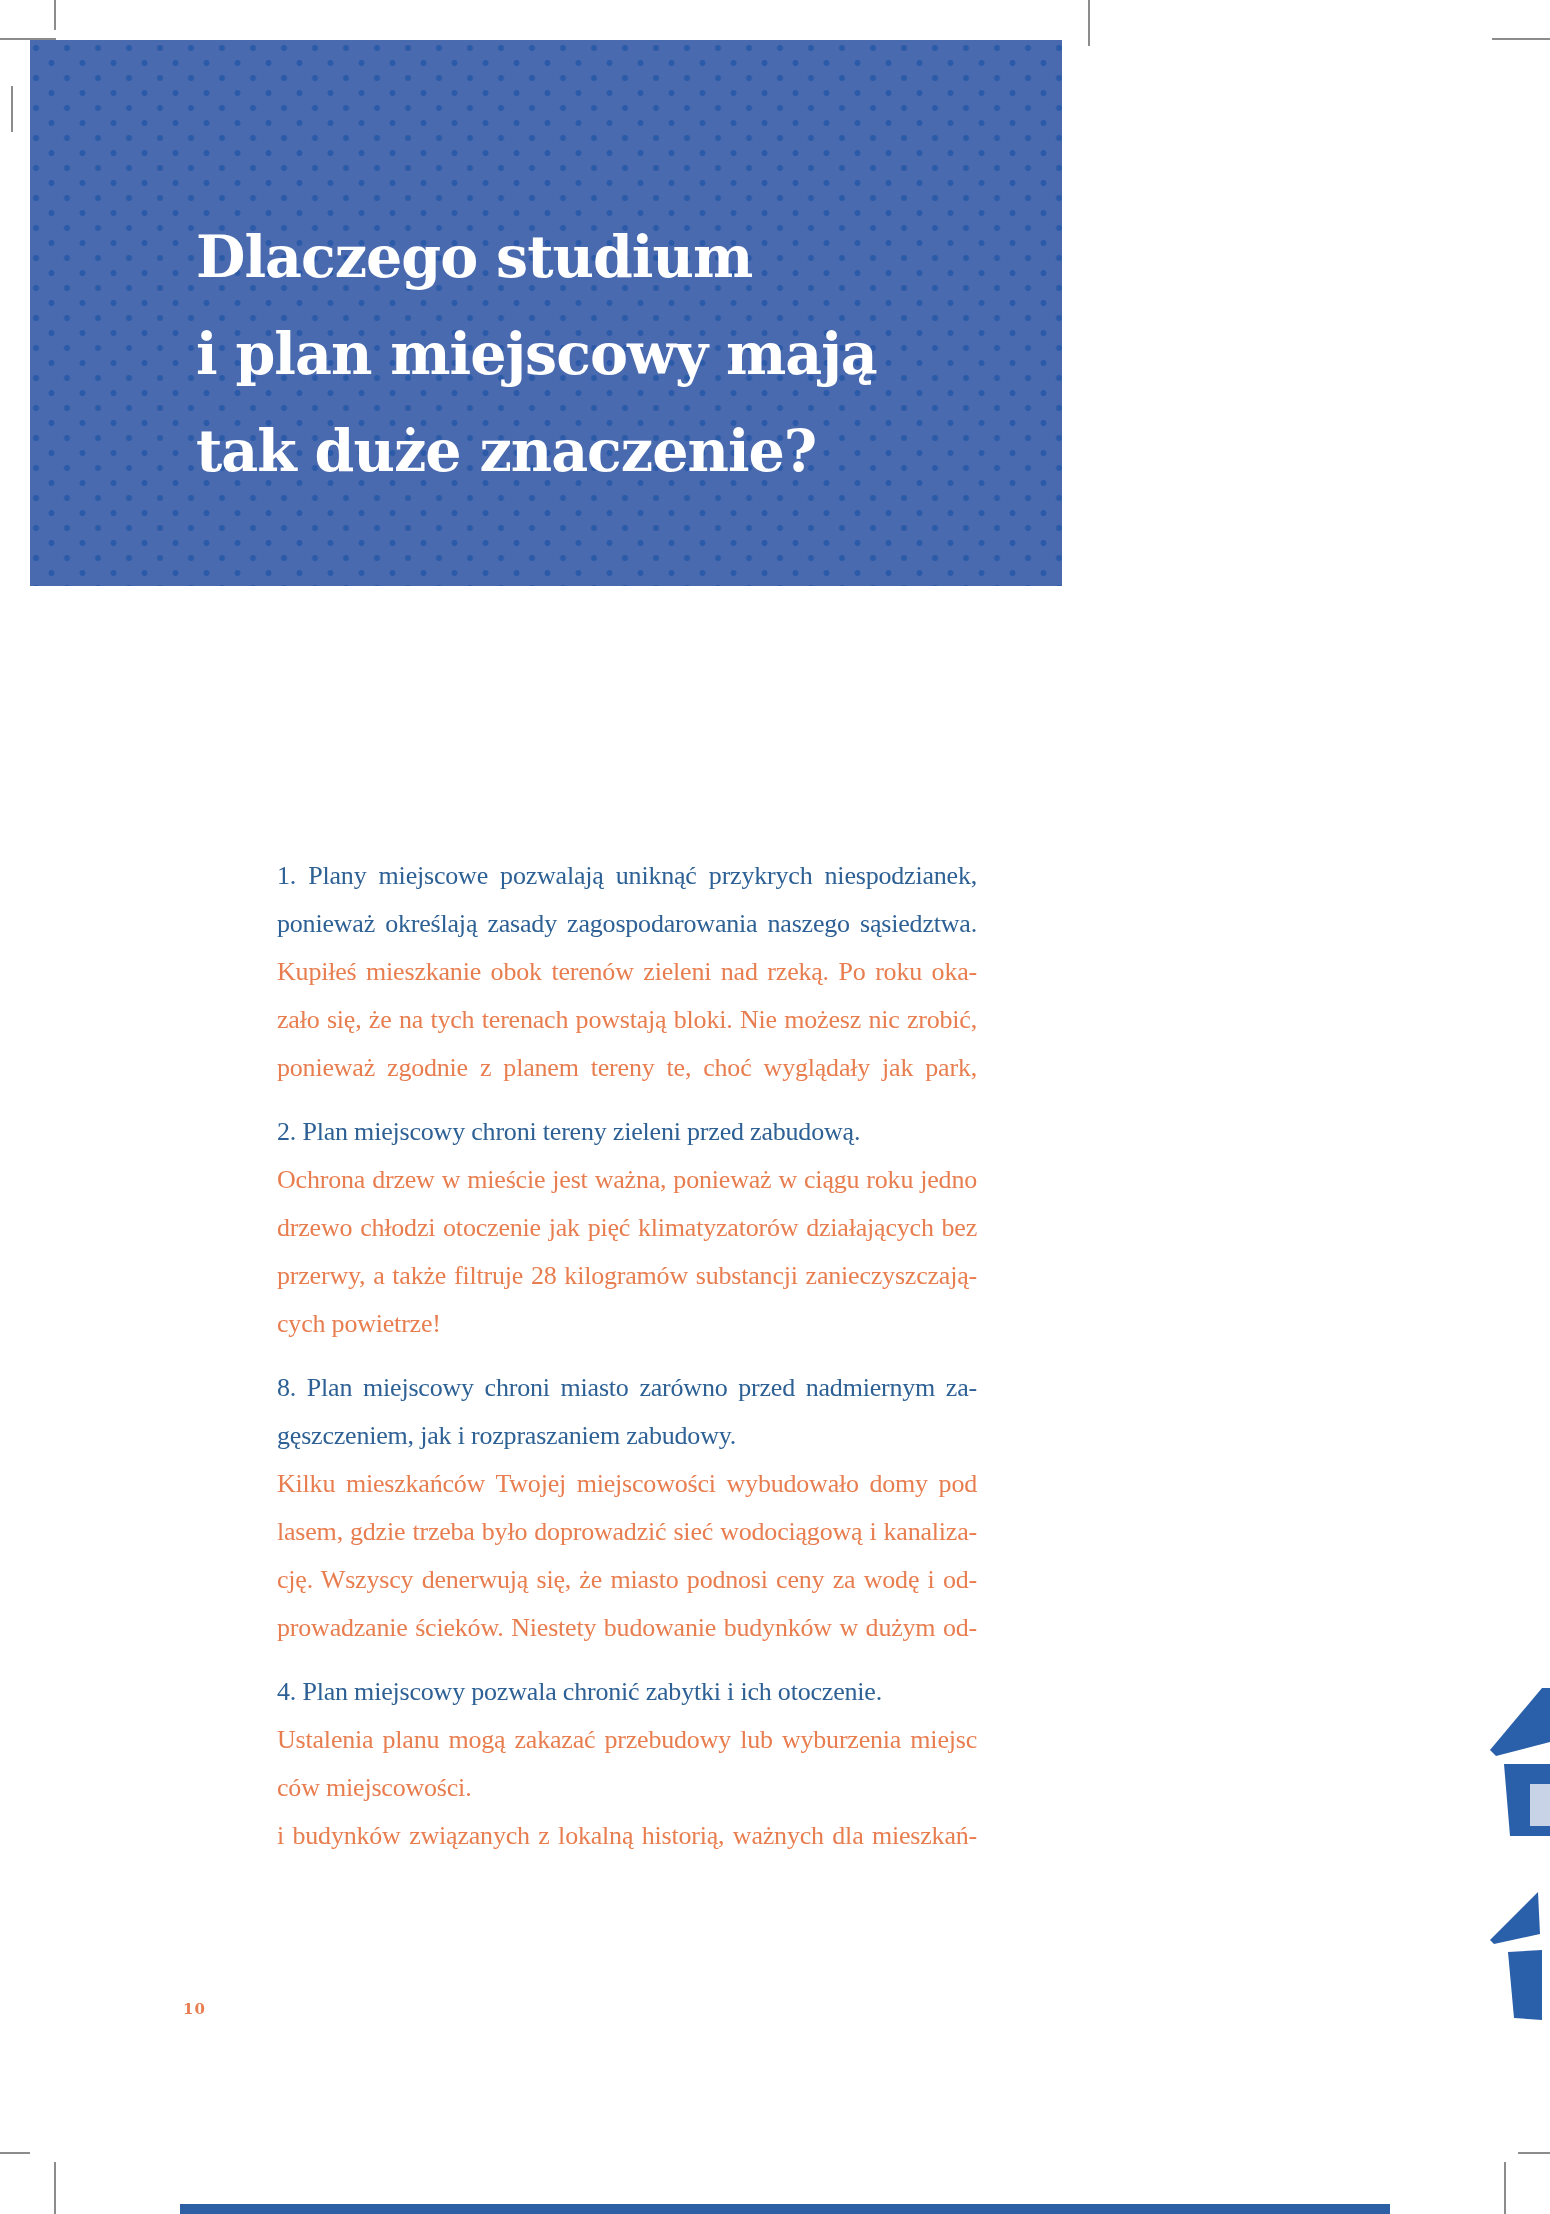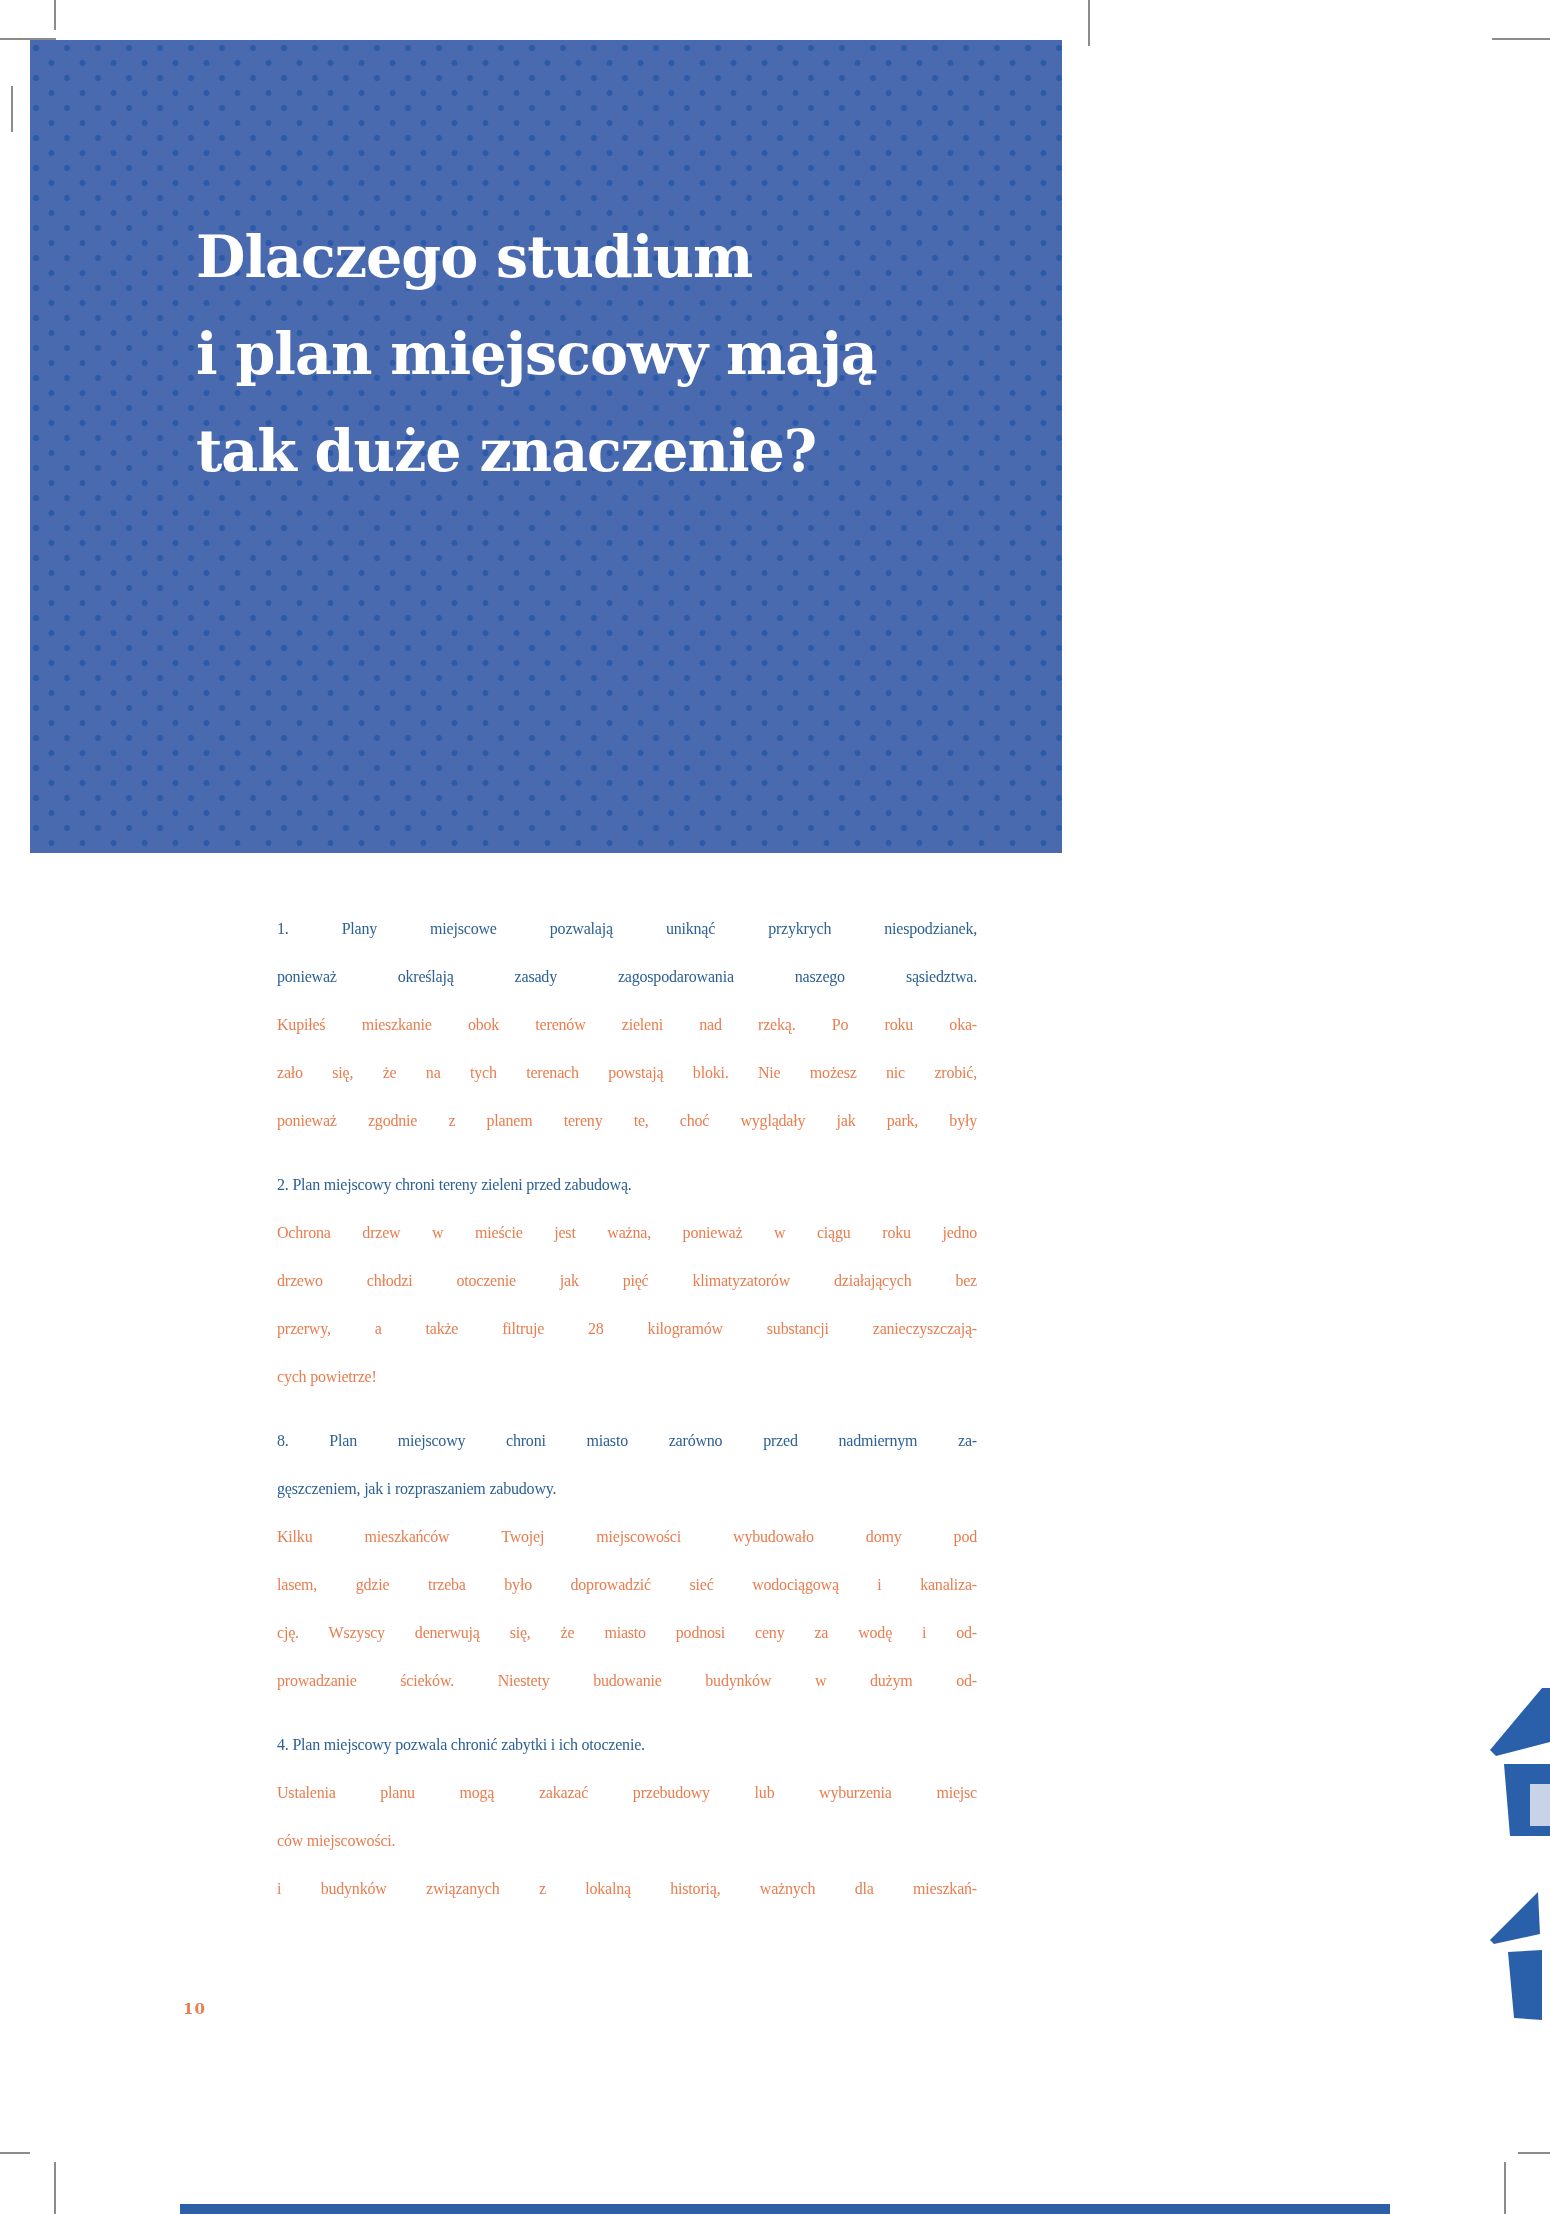--- a/index.html
+++ b/index.html
@@ -4,39 +4,39 @@
 <style>
   html,body{margin:0;padding:0;}
   body{
     width:1550px;height:2214px;position:relative;background:#ffffff;
     font-family:"Liberation Serif", serif;overflow:hidden;
   }
   
   .mark{position:absolute;background:var(--crop_mark);}
   
   .banner{
-    position:absolute;left:30px;top:40px;width:1032px;height:813px;
+    position:absolute;left:30px;top:40px;width:1032px;height:546px;
     background-color:var(--header_bg);
     background-image:
       radial-gradient(circle, var(--header_dot) 2.6px, rgba(0,0,0,0) 3.4px),
       radial-gradient(circle, var(--header_dot) 2.6px, rgba(0,0,0,0) 3.4px);
     background-size:31px 30px, 31px 30px;
     background-position:6px 8px, 21.5px 23px;
     overflow:hidden;
   }
   .banner h1{
     margin:0;position:absolute;left:166px;top:168px;
     font-family:"DejaVu Serif", serif;font-weight:700;
     font-size:57px;line-height:97px;letter-spacing:-1px;
     color:var(--title_text);white-space:nowrap;
   }
   
   .textcol{
-    position:absolute;left:277px;top:905px;width:700px;
-    font-size:16px;letter-spacing:-0.2px;
+    position:absolute;left:277px;top:852px;width:700px;
+    font-size:26px;letter-spacing:-0.2px;
   }
   .para{margin:0 0 16px 0;}
   .line{
     height:48px;line-height:48px;overflow:hidden;
     text-align:justify;text-align-last:justify;
   }
   .line.nj{text-align-last:left;}
   .line.lead{color:var(--lead_text);}
   .line.example{color:var(--example_text);}
   

